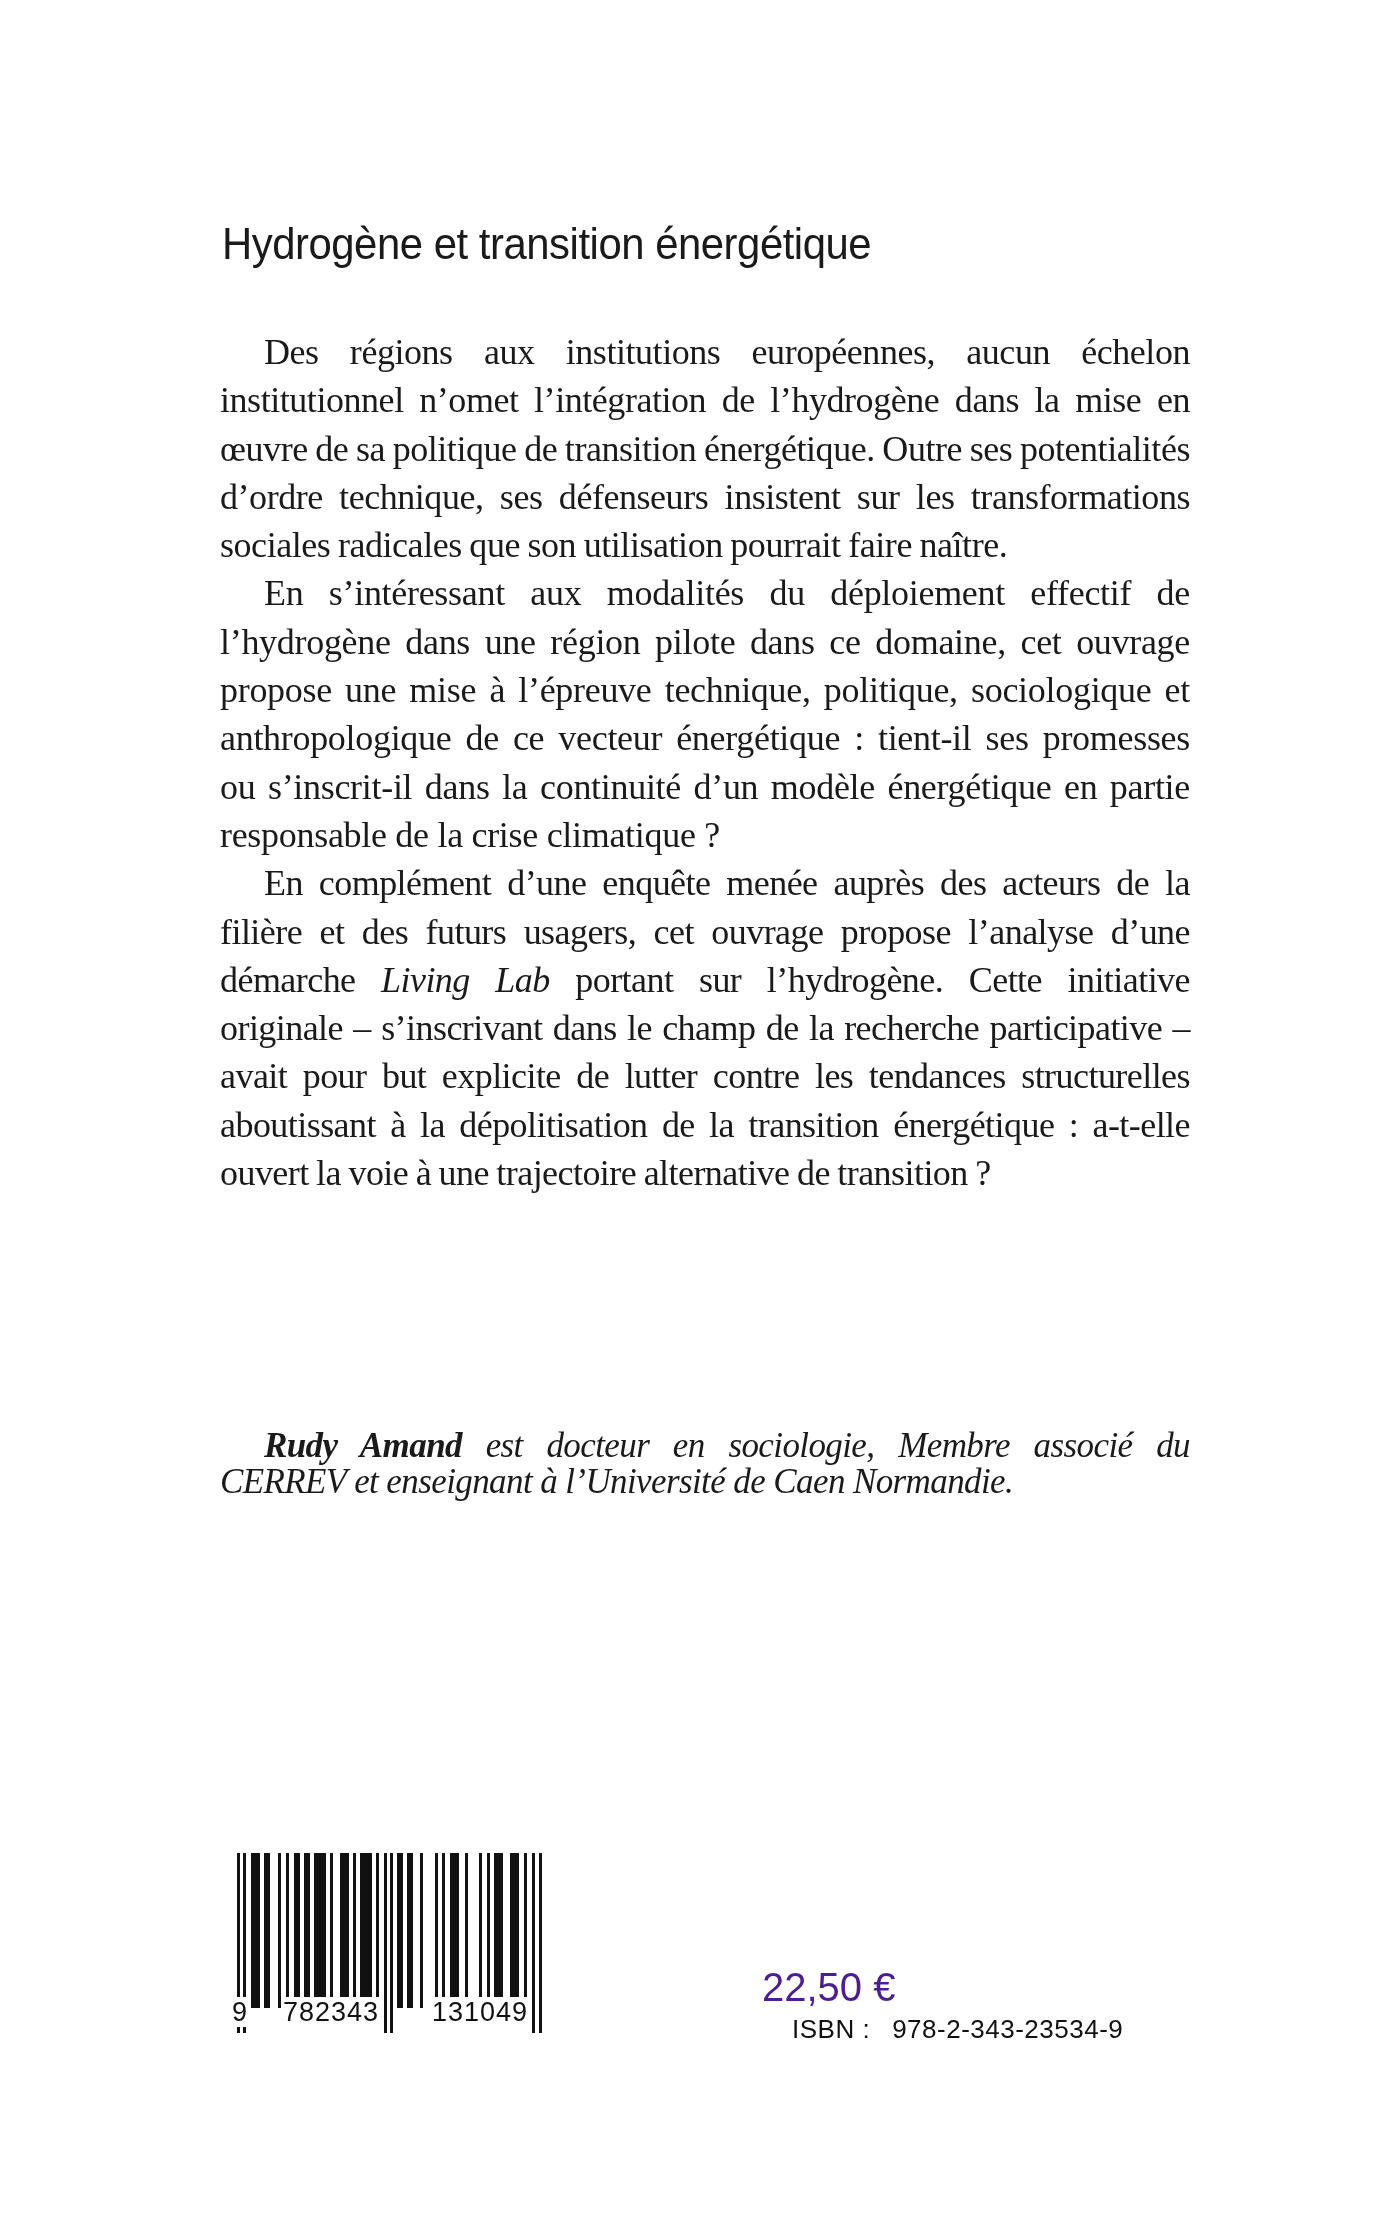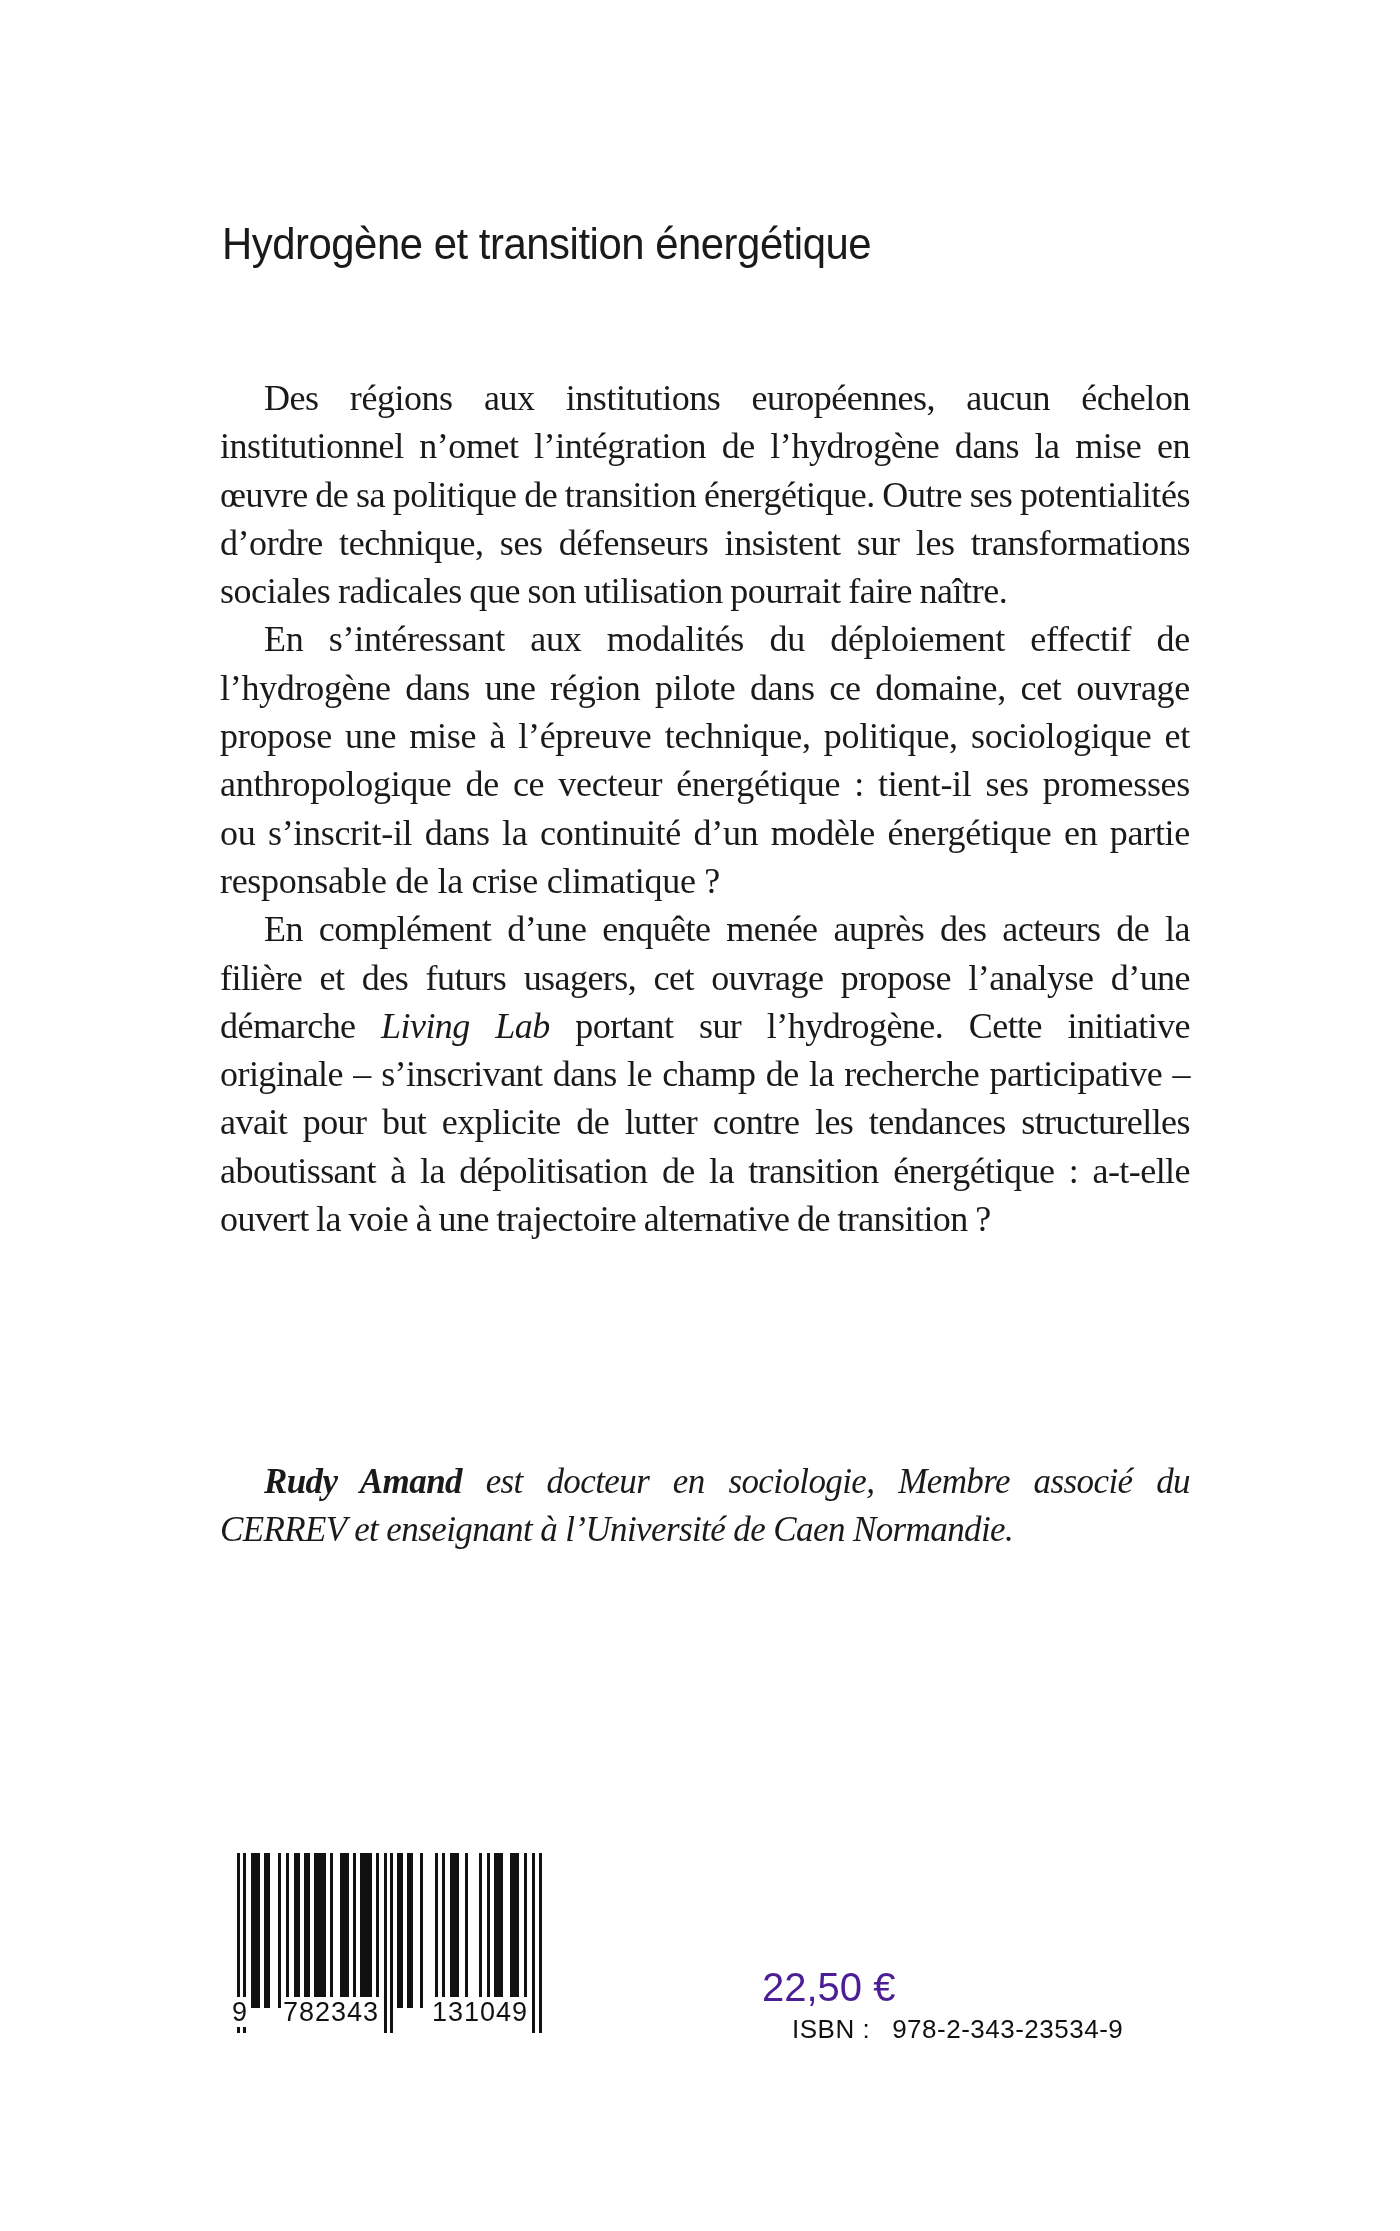--- a/index.html
+++ b/index.html
@@ -14,29 +14,29 @@
       transform: scaleX(0.93); transform-origin: left top;
     }
 
     .body-text {
       position: absolute; left: 220px; top: 328px; width: 970px;
       font-family: "Liberation Serif", serif;
       font-size: 36px; line-height: 48.3px; color: #1a1a1a;
       text-align: justify; hyphens: none;
     }
     .body-text p { margin: 0; text-indent: 44px; }
-    .body-text p.para-1 { letter-spacing: -0.45px; word-spacing: -1px; margin-top: 46px; }
+    .body-text p.para-1 { letter-spacing: -0.45px; word-spacing: -1px; }
     .body-text p.para-2 { letter-spacing: -0.3px; }
     .body-text p.para-3 { letter-spacing: -0.55px; word-spacing: -1px; }
     .body-text em { }
 
     .bio {
-      position: absolute; left: 220px; top: 1458px; width: 970px;
+      position: absolute; left: 220px; top: 1428px; width: 970px;
       font-family: "Liberation Serif", serif; font-style: italic;
-      font-size: 35px; line-height: 48px; color: #1a1a1a;
+      font-size: 35px; line-height: 36px; color: #1a1a1a;
       text-indent: 44px; text-align: justify; letter-spacing: -0.6px;
     }
     .bio .author-name { font-weight: bold; }
 
     .barcode {
       position: absolute; left: 232px; top: 1853px; width: 330px; height: 180px;
     }
     .barcode svg { display: block; }
     .barcode-digits {
       position: absolute; top: 1997px;

